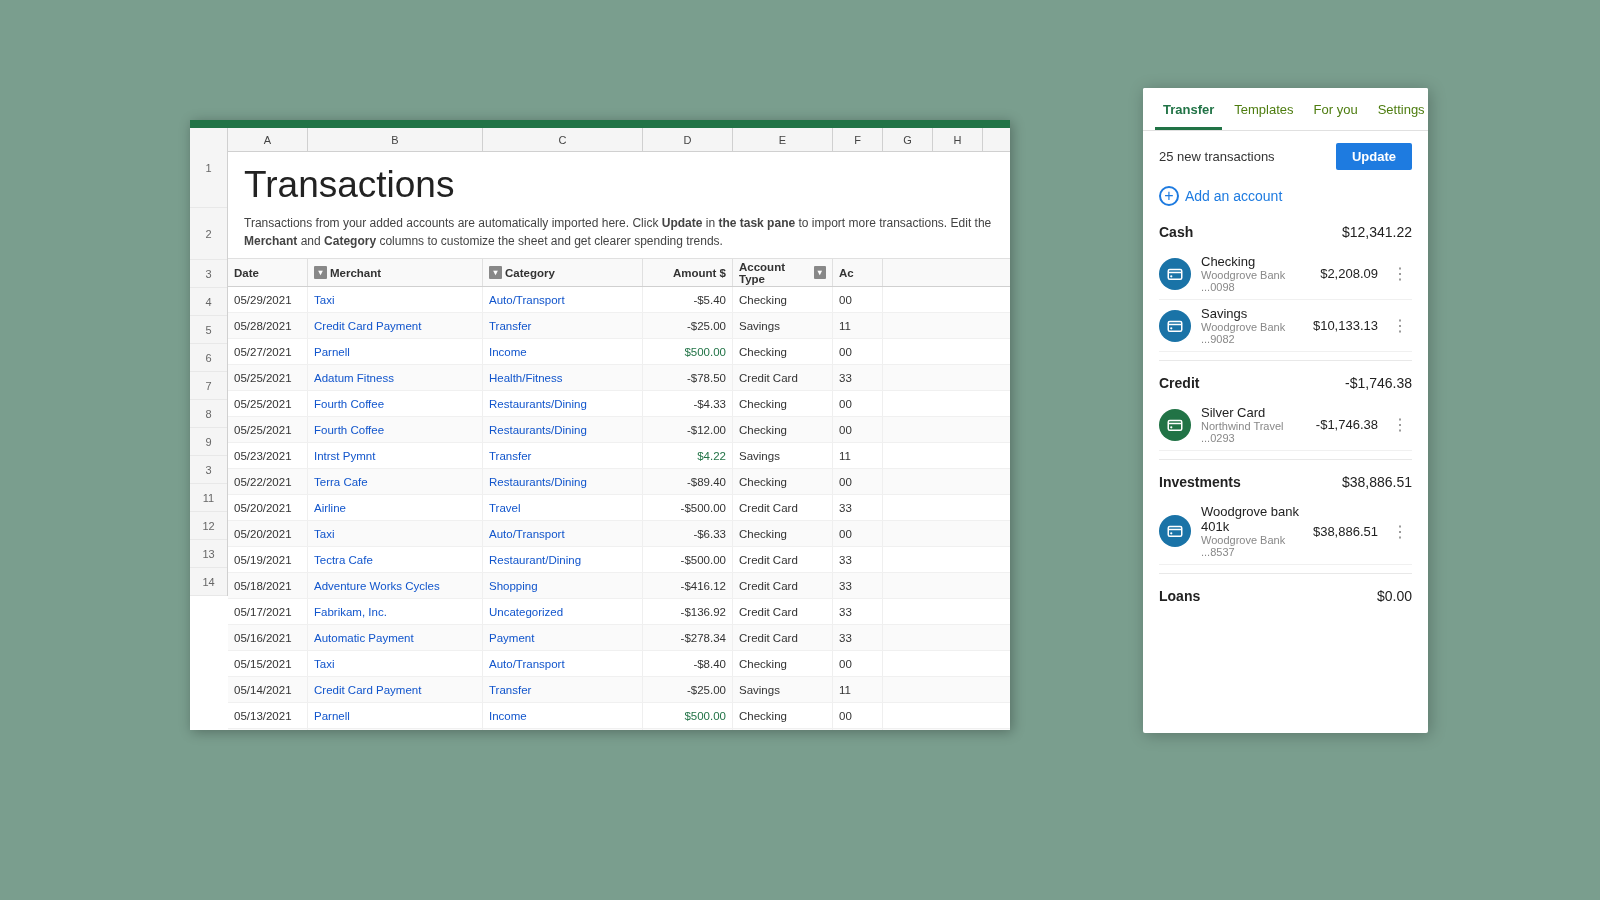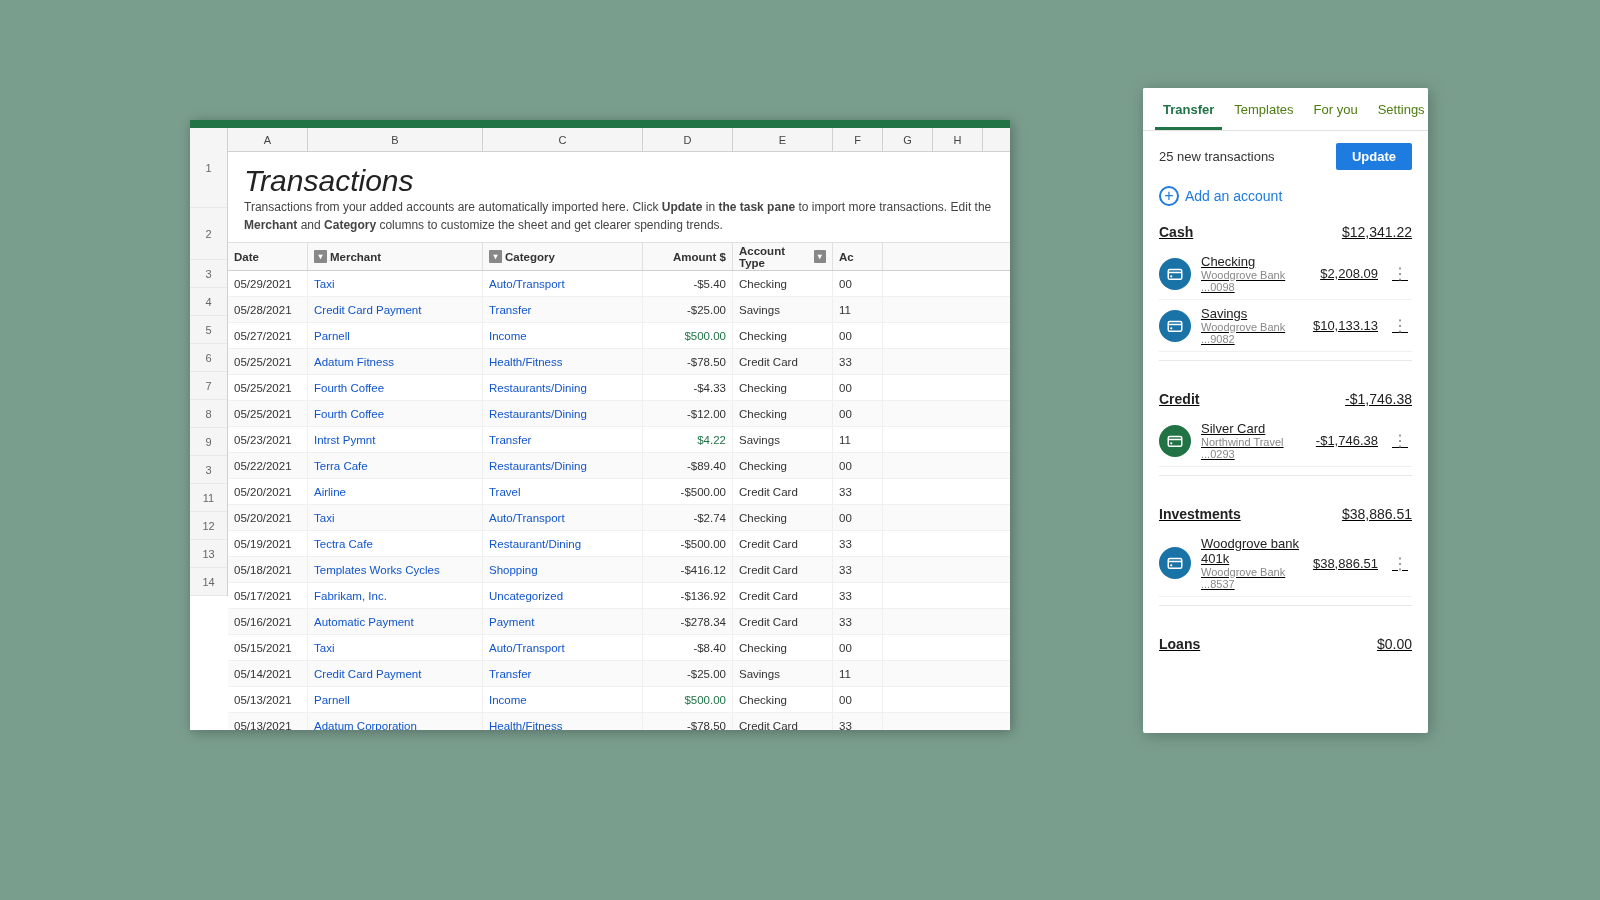--- a/index.html
+++ b/index.html
@@ -63,24 +63,24 @@
       margin-left: 38px;
       overflow: hidden;
     }
 
     .title-area {
       padding: 12px 16px 8px 16px;
       border-bottom: 1px solid #e0e0e0;
     }
 
     .sheet-title {
-      font-size: 30px;
+      font-size: 37px;
       font-weight: 300;
       color: #222;
-      font-style: italic;
+      margin-bottom: 8px;
     }
 
     .sheet-desc {
       font-size: 12px;
       color: #444;
       line-height: 1.5;
     }
 
     .sheet-desc strong {
       font-weight: 600;
@@ -242,22 +242,21 @@
       line-height: 1;
     }
 
     .add-account-label {
       font-size: 14px;
       color: #1e7be0;
       font-weight: 500;
     }
 
     .account-section {
-      margin-bottom: 30px;
-      text-decoration: underline;
+      margin-bottom: 14px;
     }
 
     .section-header {
       display: flex;
       justify-content: space-between;
       align-items: center;
       margin-bottom: 8px;
     }
 
     .section-title {
@@ -456,35 +455,35 @@
       <div class="td col-merchant blue">Airline</div>
       <div class="td col-category blue">Travel</div>
       <div class="td col-amount ">-$500.00</div>
       <div class="td col-actype">Credit Card</div>
       <div class="td col-acc">33</div>
     </div>
             <div class="data-row">
       <div class="td col-date">05/20/2021</div>
       <div class="td col-merchant blue">Taxi</div>
       <div class="td col-category blue">Auto/Transport</div>
-      <div class="td col-amount ">-$2.74</div>
+      <div class="td col-amount ">-$6.33</div>
       <div class="td col-actype">Checking</div>
       <div class="td col-acc">00</div>
     </div>
             <div class="data-row">
       <div class="td col-date">05/19/2021</div>
       <div class="td col-merchant blue">Tectra Cafe</div>
       <div class="td col-category blue">Restaurant/Dining</div>
       <div class="td col-amount ">-$500.00</div>
       <div class="td col-actype">Credit Card</div>
       <div class="td col-acc">33</div>
     </div>
             <div class="data-row">
       <div class="td col-date">05/18/2021</div>
-      <div class="td col-merchant blue">Templates Works Cycles</div>
+      <div class="td col-merchant blue">Adventure Works Cycles</div>
       <div class="td col-category blue">Shopping</div>
       <div class="td col-amount ">-$416.12</div>
       <div class="td col-actype">Credit Card</div>
       <div class="td col-acc">33</div>
     </div>
             <div class="data-row">
       <div class="td col-date">05/17/2021</div>
       <div class="td col-merchant blue">Fabrikam, Inc.</div>
       <div class="td col-category blue">Uncategorized</div>
       <div class="td col-amount ">-$136.92</div>

